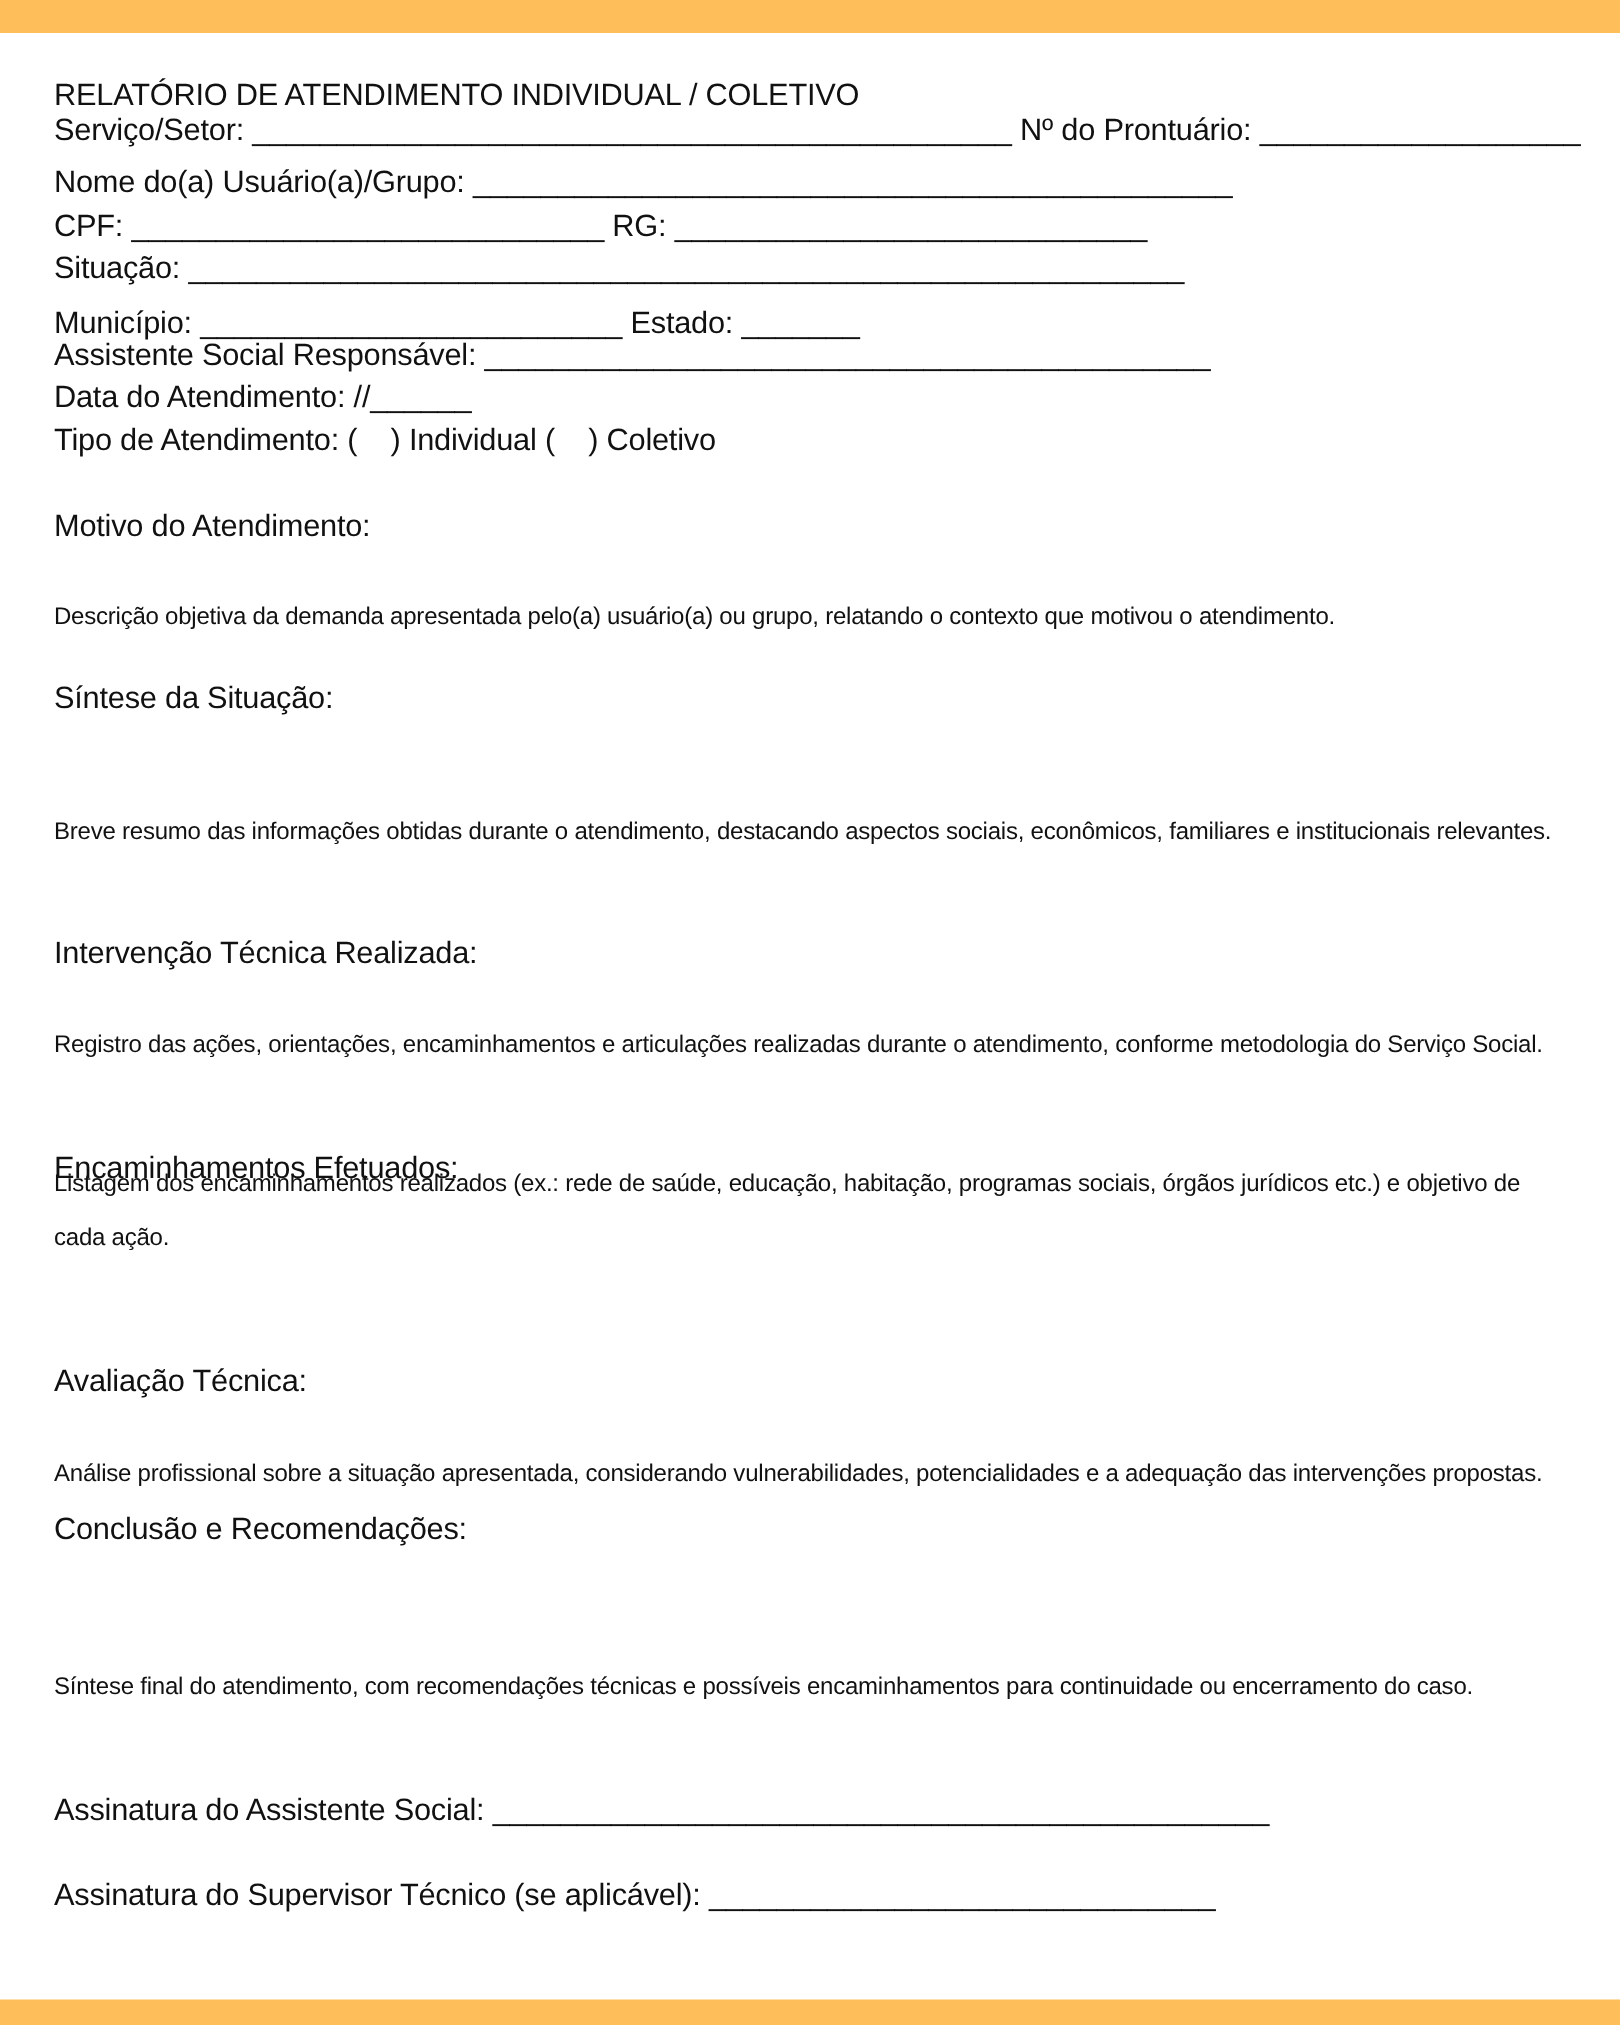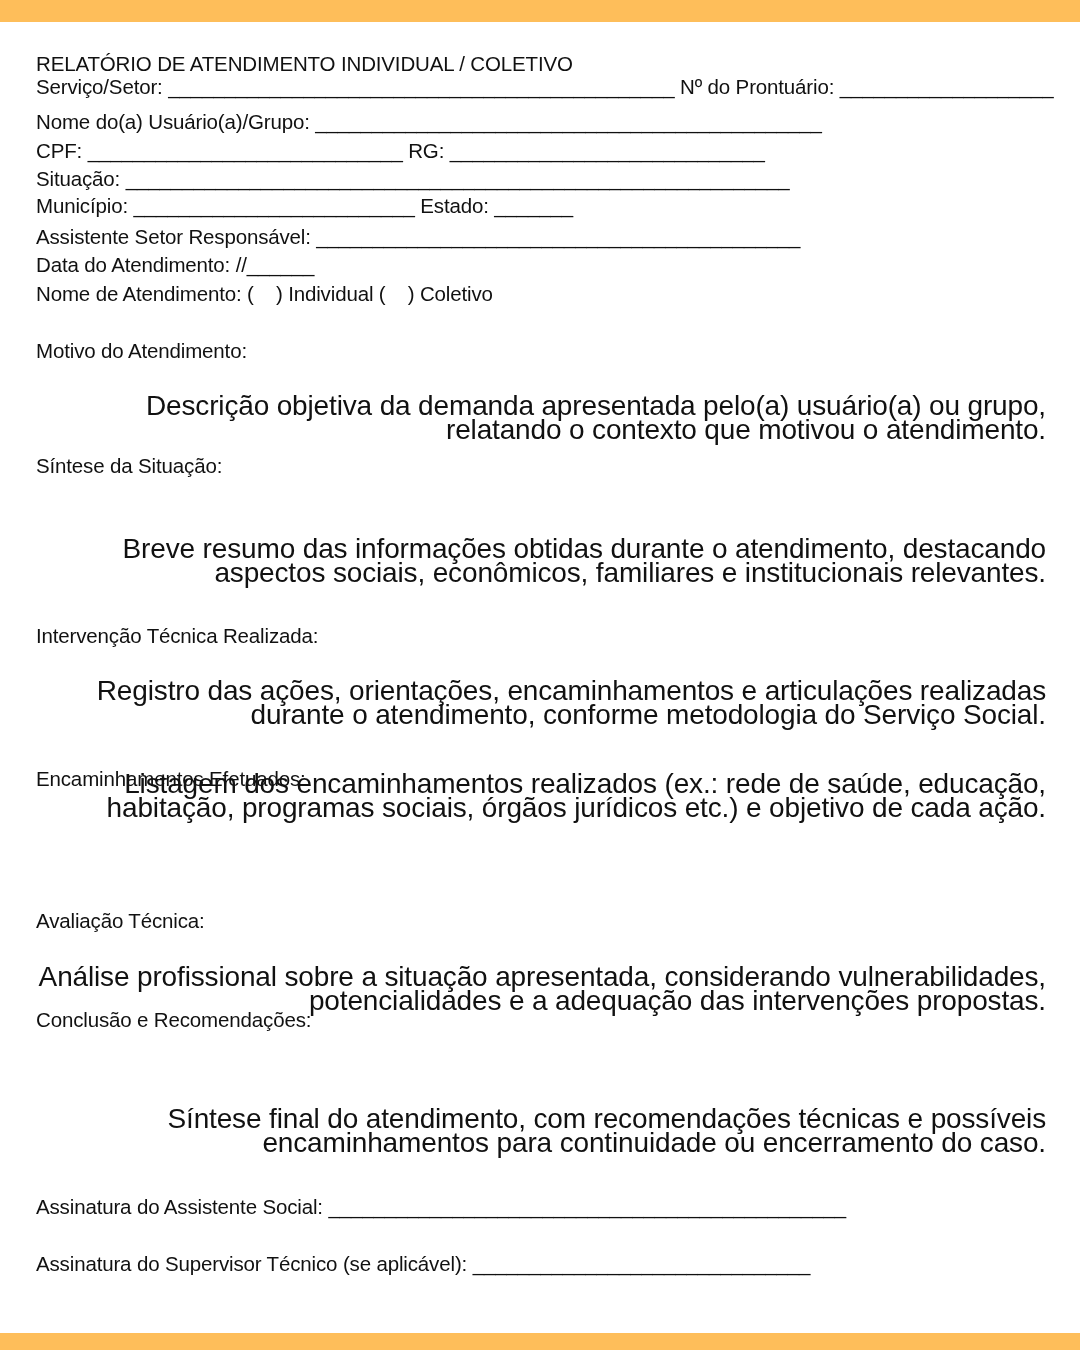--- a/index.html
+++ b/index.html
@@ -12,40 +12,39 @@
   .band { position: absolute; left: 0; width: 1080px; background: #FEBE5A; }
   .band.top { top: 0; height: 22px; }
   .band.bottom { top: 1333px; height: 17px; }
   .line {
     position: absolute; left: 36px;
     font-size: 20.5px; line-height: 28.7px; white-space: pre;
     letter-spacing: -0.15px;
   }
   .para {
     position: absolute; left: 36px; width: 1010px;
-    font-size: 28px; line-height: 24px; white-space: normal;
+    font-size: 16px; line-height: 36px; white-space: normal;
     letter-spacing: -0.15px;
-    text-align: right;
   }
 </style>
 </head>
 <body>
 
 <div class="band top"></div>
 
 <div>
   <div class="line" style="top:50px">RELATÓRIO DE ATENDIMENTO INDIVIDUAL / COLETIVO</div>
   <div class="line" style="top:73px">Serviço/Setor: _____________________________________________ Nº do Prontuário: ___________________</div>
   <div class="line" style="top:108px">Nome do(a) Usuário(a)/Grupo: _____________________________________________</div>
   <div class="line" style="top:137px">CPF: ____________________________ RG: ____________________________</div>
   <div class="line" style="top:165px">Situação: ___________________________________________________________</div>
-  <div class="line" style="top:192px">Município: _________________________ Estado: _______</div>
-  <div class="line" style="top:223px">Assistente Setor Responsável: ___________________________________________</div>
+  <div class="line" style="top:202px">Município: _________________________ Estado: _______</div>
+  <div class="line" style="top:223px">Assistente Social Responsável: ___________________________________________</div>
   <div class="line" style="top:251px">Data do Atendimento: //______</div>
-  <div class="line" style="top:280px">Nome de Atendimento: (    ) Individual (    ) Coletivo</div>
+  <div class="line" style="top:280px">Tipo de Atendimento: (    ) Individual (    ) Coletivo</div>
 
   <div class="line" style="top:337px">Motivo do Atendimento:</div>
   <div class="para" style="top:394px">Descrição objetiva da demanda apresentada pelo(a) usuário(a) ou grupo, relatando o contexto que motivou o atendimento.</div>
 
   <div class="line" style="top:452px">Síntese da Situação:</div>
   <div class="para" style="top:537px">Breve resumo das informações obtidas durante o atendimento, destacando aspectos sociais, econômicos, familiares e institucionais relevantes.</div>
 
   <div class="line" style="top:622px">Intervenção Técnica Realizada:</div>
   <div class="para" style="top:679px">Registro das ações, orientações, encaminhamentos e articulações realizadas durante o atendimento, conforme metodologia do Serviço Social.</div>
 

